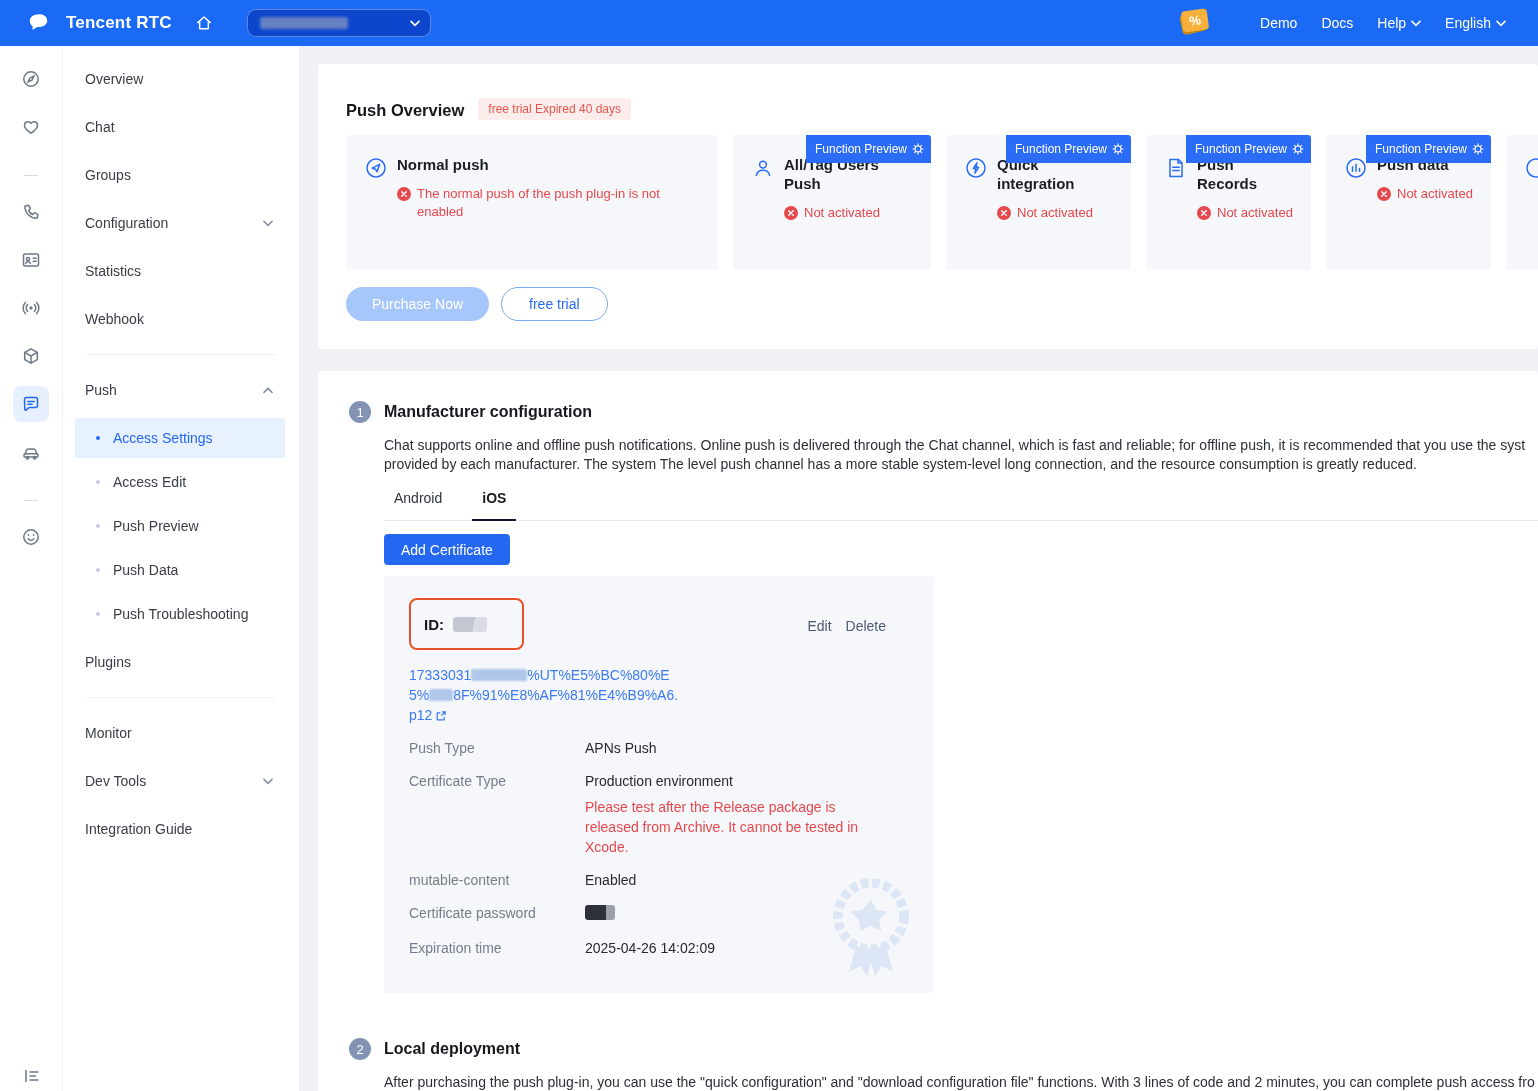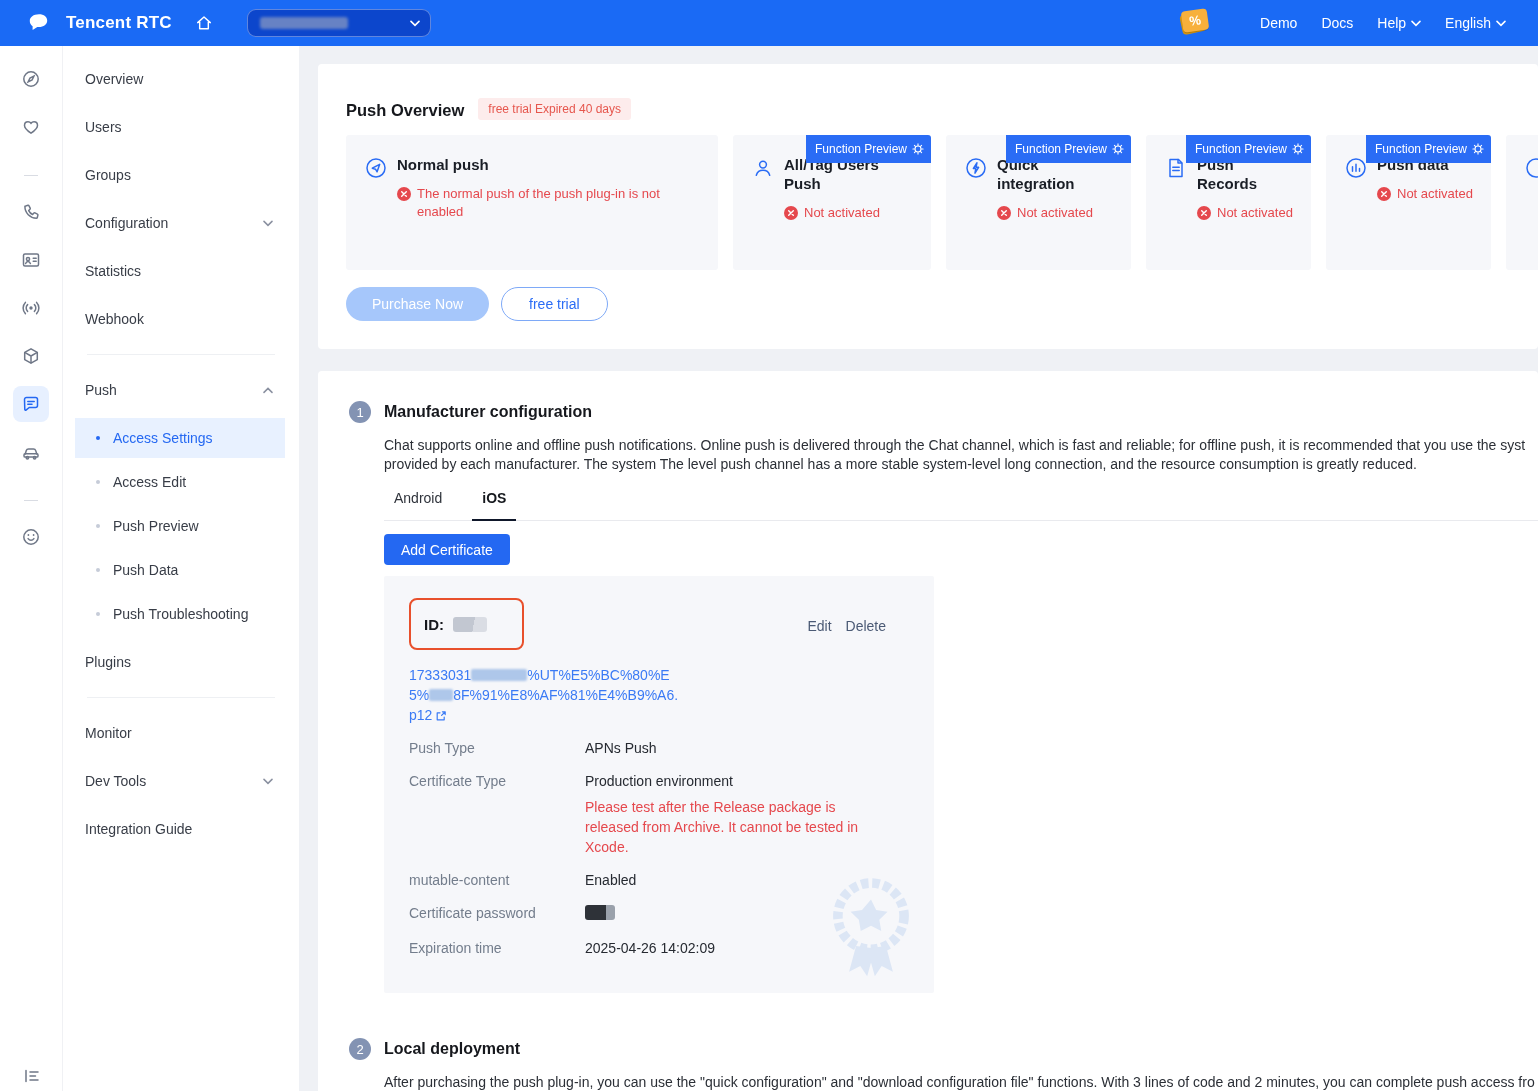--- a/index.html
+++ b/index.html
@@ -236,21 +236,21 @@
           <path d="M3 3.5v11M7 5h8M7 9h5.5M7 13h8"></path>
         </svg>
     </div>
   </aside>
 
   <nav class="sidebar">
     <div class="side-item">
         <span>Overview</span>
       </div>
     <div class="side-item">
-        <span>Users</span>
+        <span>Chat</span>
       </div>
     <div class="side-item">
         <span>Groups</span>
       </div>
     <div class="side-item">
       <span>Configuration</span>
       <span class="chev">
           <svg width="10" height="7" viewBox="0 0 10 7" fill="none" stroke="#8a90a0" stroke-width="1.5" stroke-linecap="round">
             <path d="M1 1.4 5 5.4 9 1.4"></path>
           </svg>

